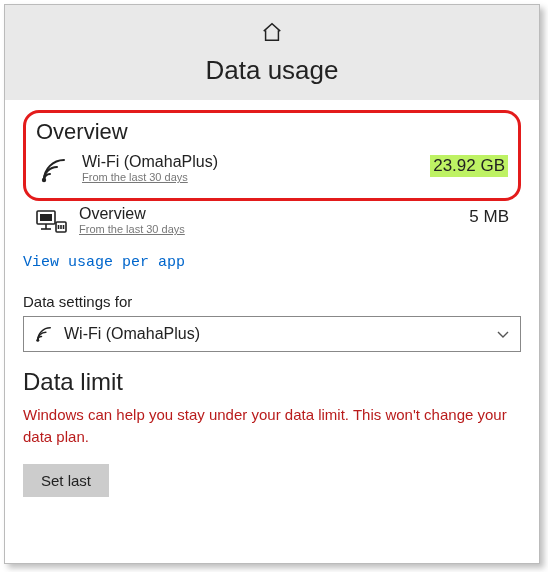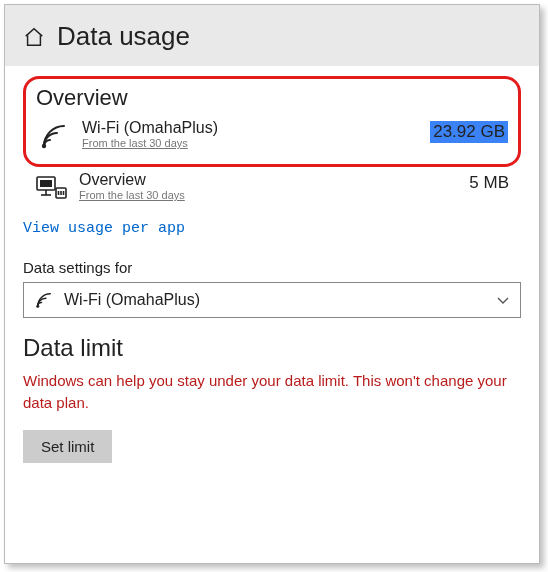--- a/index.html
+++ b/index.html
@@ -19,20 +19,21 @@
       box-shadow: 4px 4px 6px rgba(0,0,0,0.25);
       display: flex;
       flex-direction: column;
     }
     .header {
       background: #e9e9e9;
       padding: 16px 18px 14px 18px;
       display: flex;
       align-items: center;
       gap: 12px;
+      flex-direction: column;
     }
     .header h1 {
       font-size: 26px;
       font-weight: 400;
       color: #222;
     }
     .content {
       padding: 10px 18px 0 18px;
       flex: 1;
       overflow: hidden;
@@ -72,21 +73,21 @@
       color: #777;
       text-decoration: underline;
     }
     .net-amount {
       font-size: 17px;
       color: #222;
       align-self: flex-start;
       margin-top: 2px;
     }
     .net-amount.hl {
-      background: #3b82f6;
+      background: #bef264;
       padding: 1px 3px;
     }
     .link {
       color: #0066cc;
       font-size: 15px;
       cursor: pointer;
       display: inline-block;
       margin: 14px 0 22px 0;
       font-family: Liberation Mono, monospace;
     }
@@ -206,16 +207,16 @@
       <span class="select-text">Wi-Fi (OmahaPlus)</span>
       <span>
         <svg width="14" height="14" viewBox="0 0 14 14" fill="none" stroke="#555" stroke-width="1.4">
           <path d="M2 5 L7 10 L12 5"></path>
         </svg>
       </span>
     </div>
 
     <div class="data-limit-title">Data limit</div>
     <div class="data-limit-desc">Windows can help you stay under your data limit. This won't change your data plan.</div>
-    <button class="btn">Set limit</button>
+    <button class="btn">Set last</button>
 
   </div>
 </div>
 
 </body></html>

